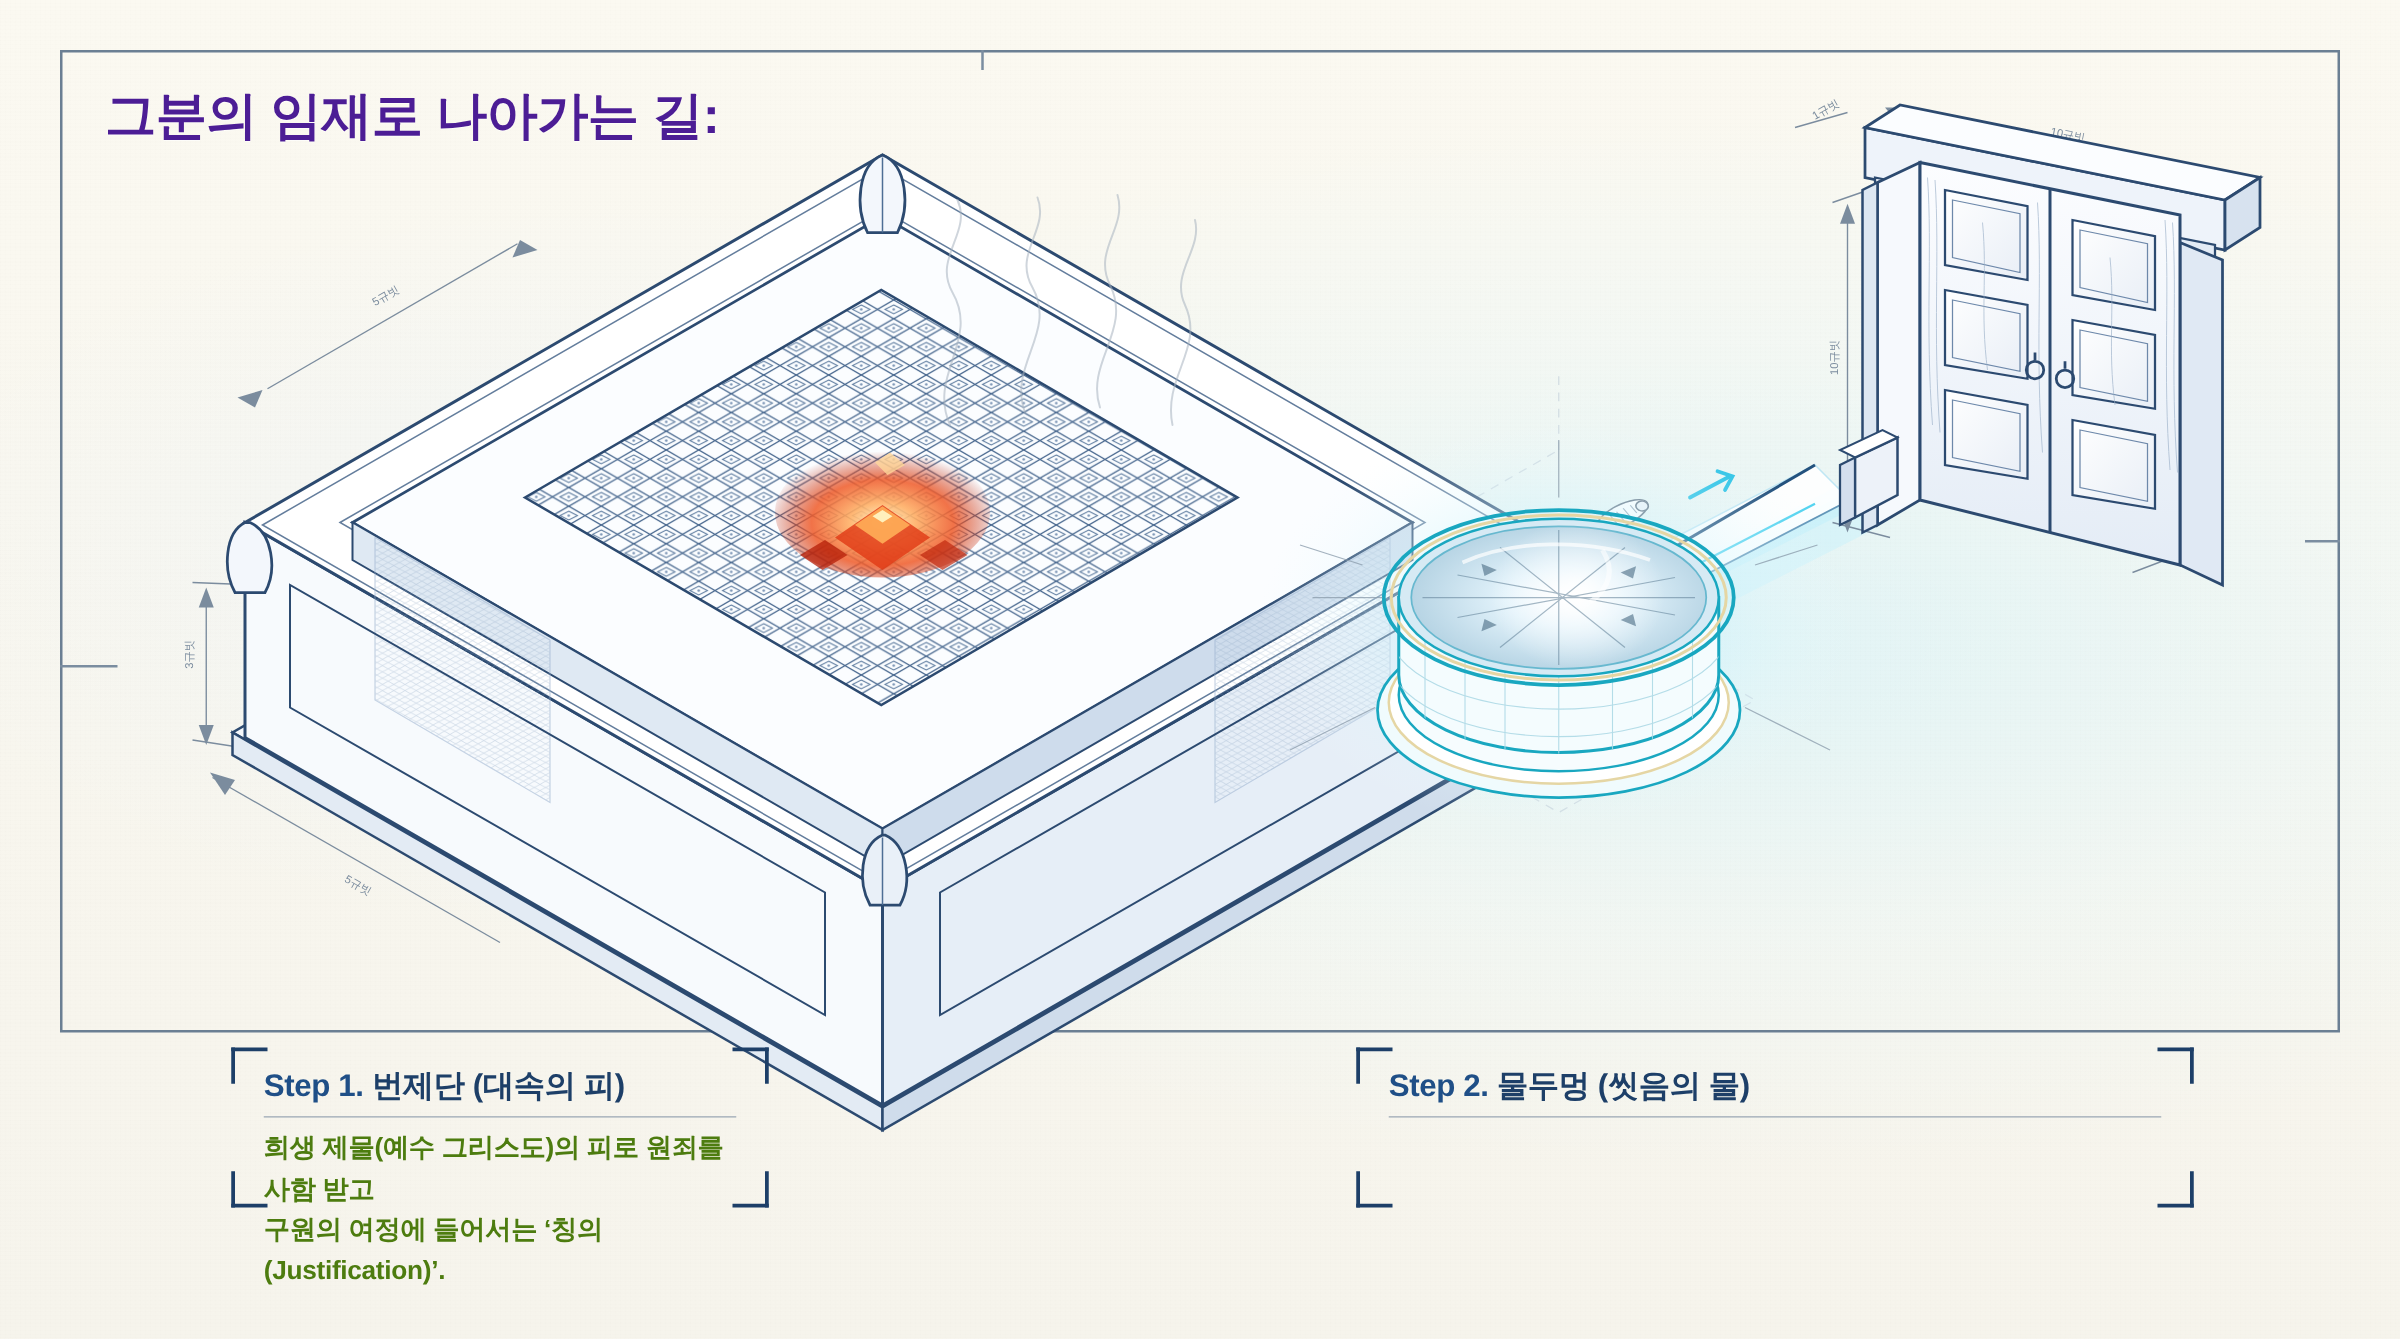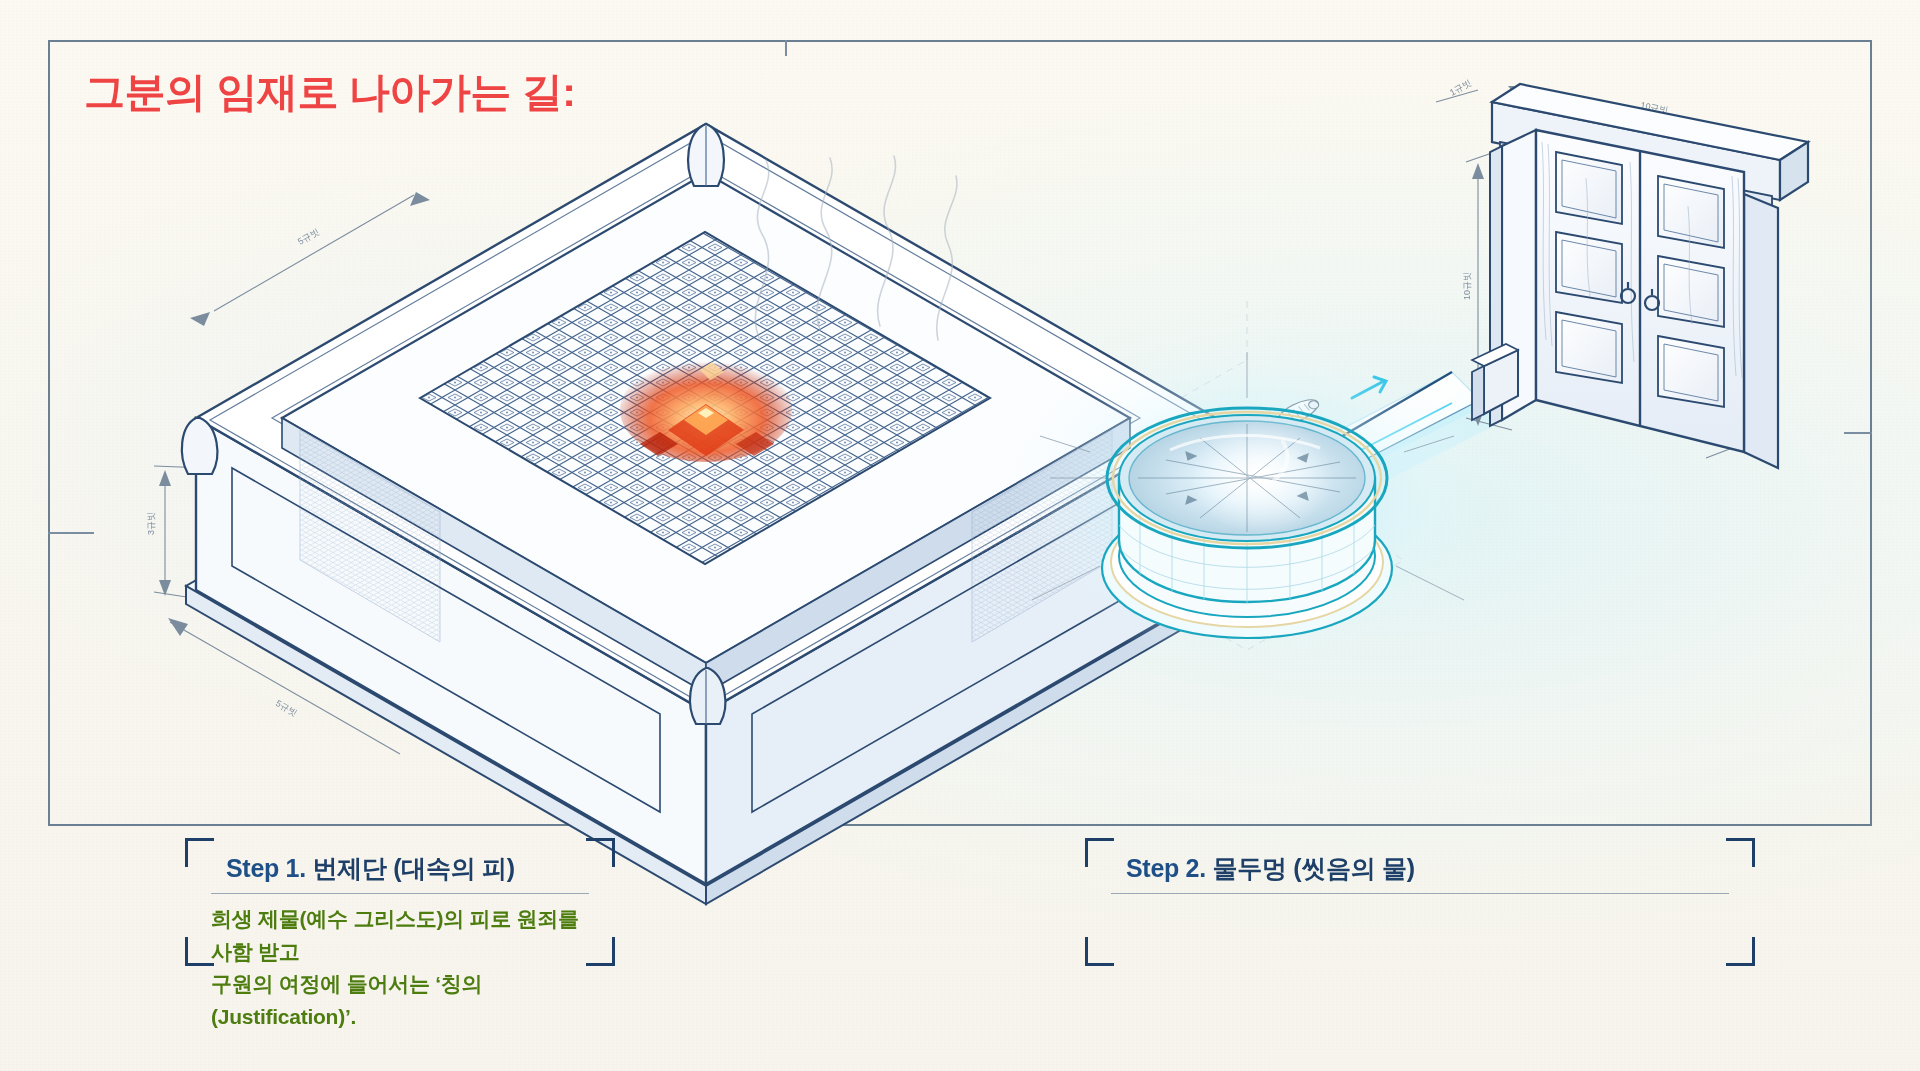--- a/index.html
+++ b/index.html
@@ -32,21 +32,21 @@
     box-sizing:border-box;
     pointer-events:none;
   }
   .ftick{position:absolute;background:#7b8da0;}
   .ftick.h{height:2px;}
   .ftick.v{width:2px;}
 
   
   #title{
     position:absolute;left:84px;top:66px;
-    color:#ef4444;
+    color:#4c1d95;
     font-weight:bold;
     font-size:41px;
     line-height:1.28;
     letter-spacing:-.5px;
     text-shadow:0 1px 0 rgba(255,255,255,.6);
     white-space:pre;
   }
 
   
   #stage{position:absolute;inset:0;}
@@ -56,21 +56,21 @@
   .caption{position:absolute;}
   .cap-brackets{position:absolute;inset:0;pointer-events:none;}
   .cb{position:absolute;border-color:#1d3f68;border-style:solid;width:26px;height:26px;}
   .cb.tl{left:0;top:0;border-width:3px 0 0 3px;}
   .cb.tr{right:0;top:0;border-width:3px 3px 0 0;}
   .cb.bl{left:0;bottom:0;border-width:0 0 3px 3px;}
   .cb.br{right:0;bottom:0;border-width:0 3px 3px 0;}
   .cap-inner{padding:14px 26px 16px 26px;}
   .cap-head{
     font-size:25px;font-weight:bold;color:#1d3f68;
-    letter-spacing:-.3px;white-space:nowrap;margin-left:15px;
+    letter-spacing:-.3px;white-space:nowrap;
   }
   .cap-head .stepno{color:#1f4f87;}
   .cap-rule{height:1px;background:#9aa7b4;margin:8px 0 9px 0;}
   .cap-body{
     font-size:21px;color:#4d7c0f;line-height:1.55;font-weight:700;
     letter-spacing:-.25px;white-space:pre-line;
   }
 </style>
 </head>
 <body>

